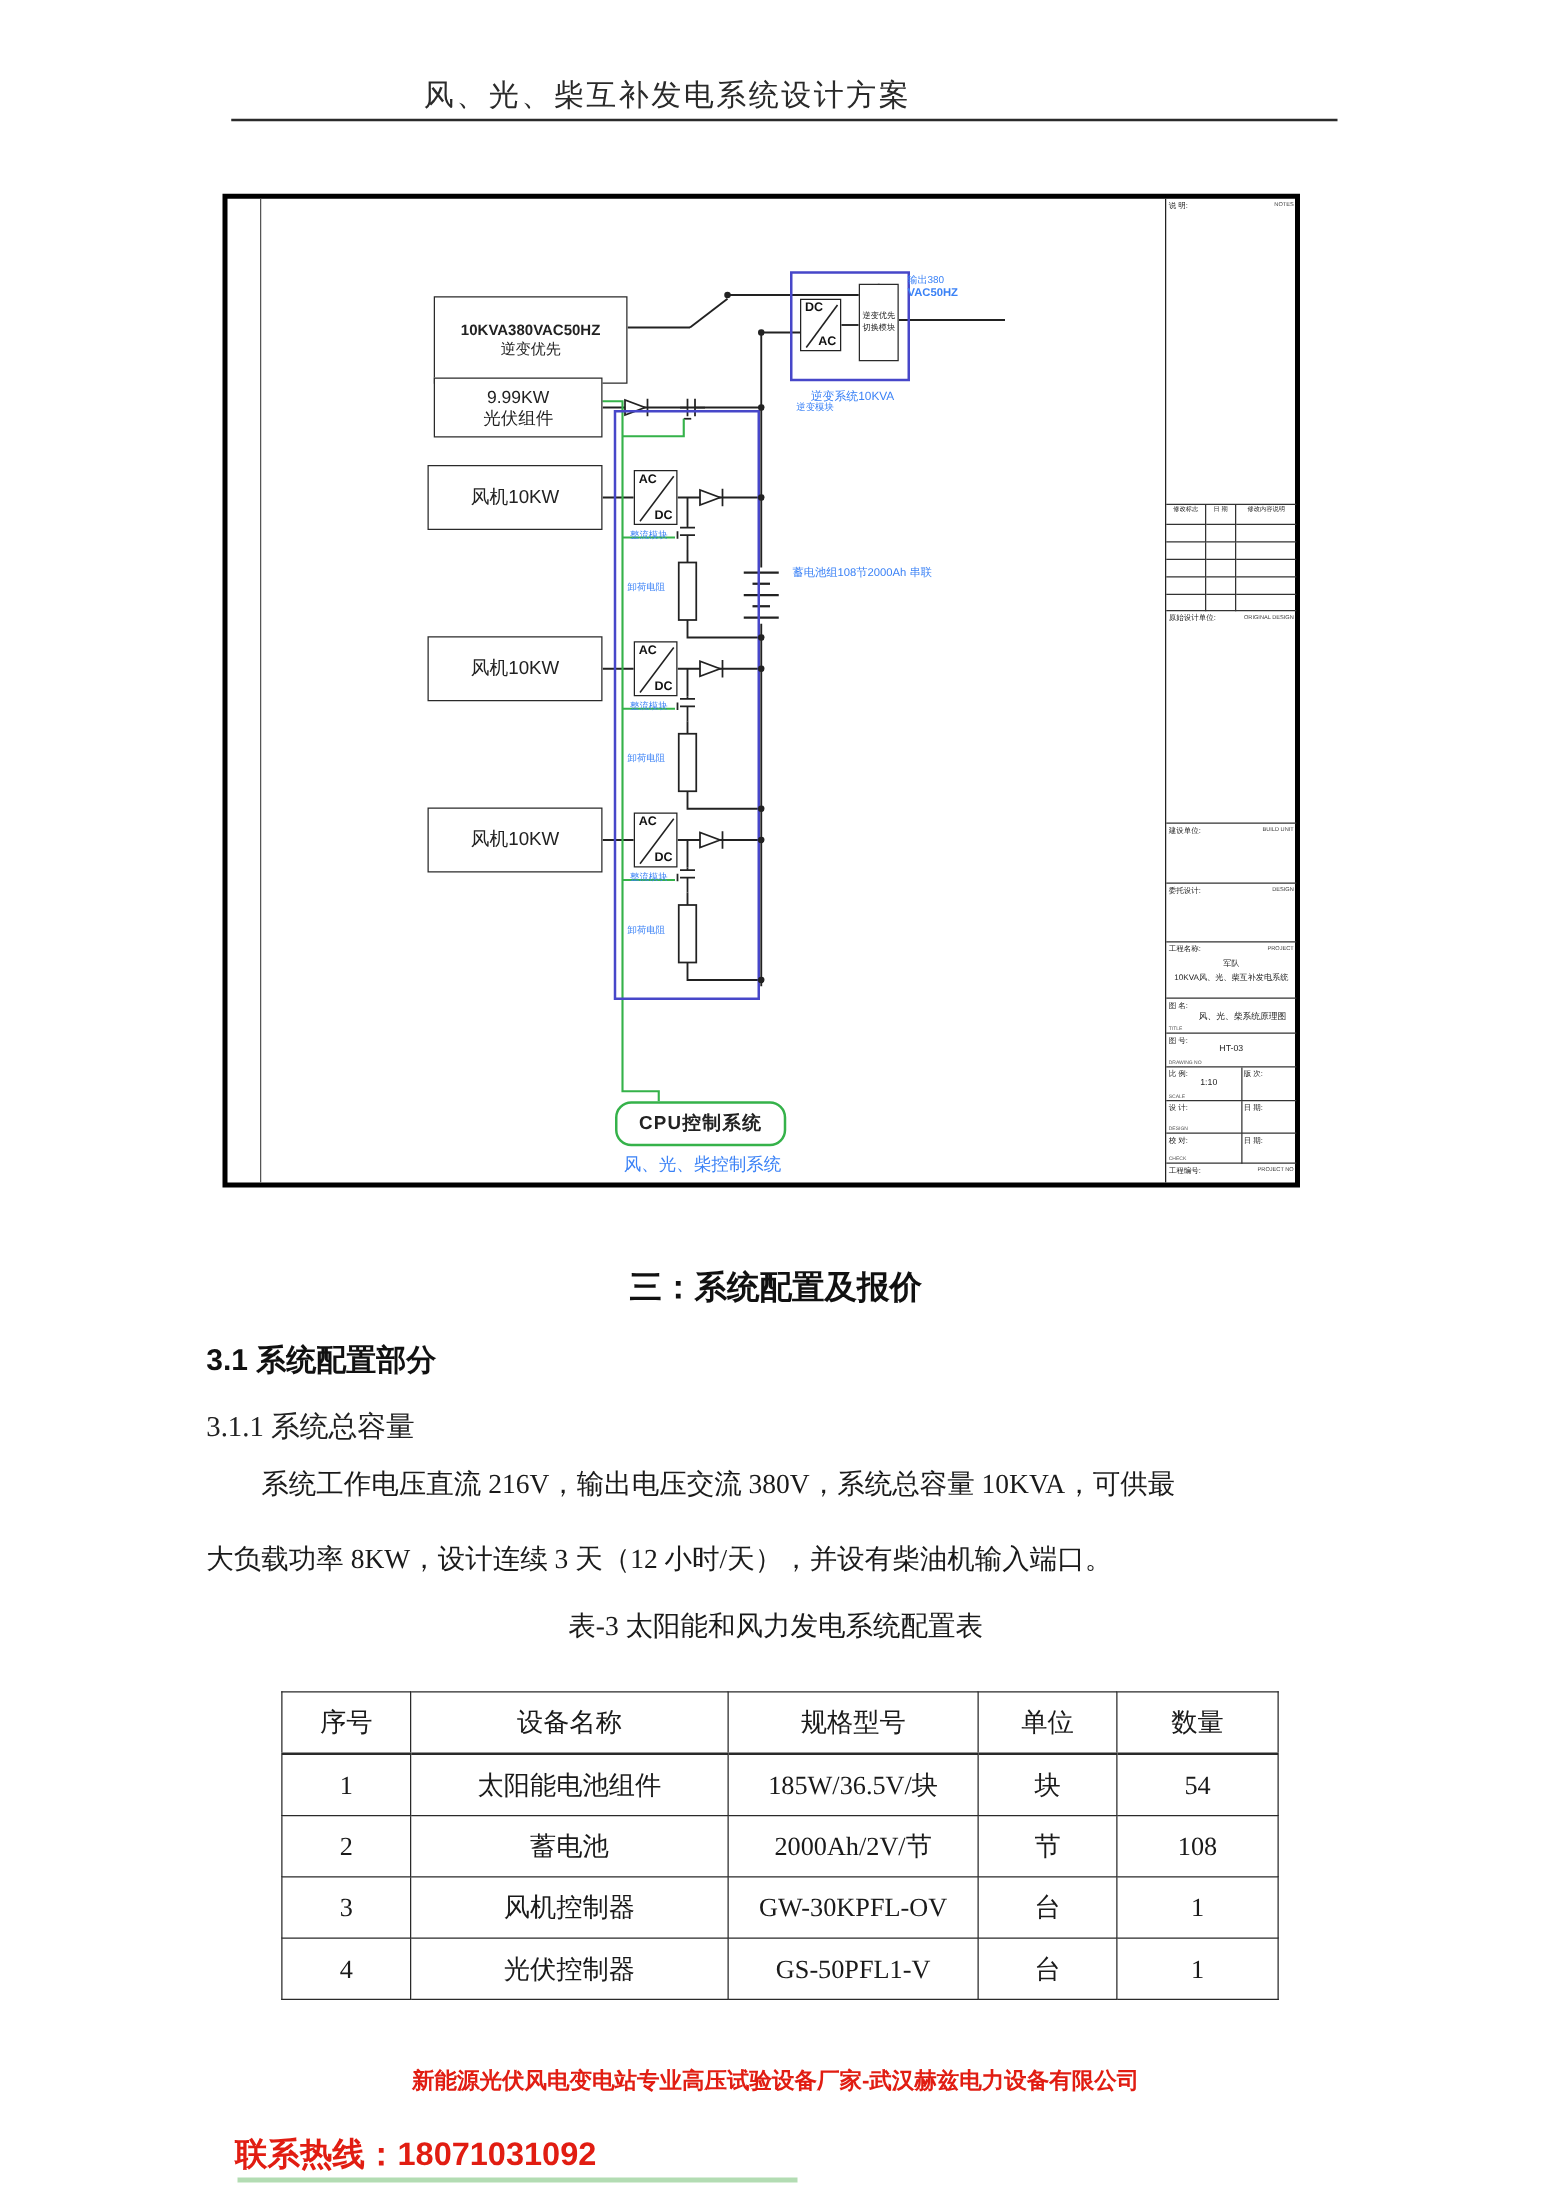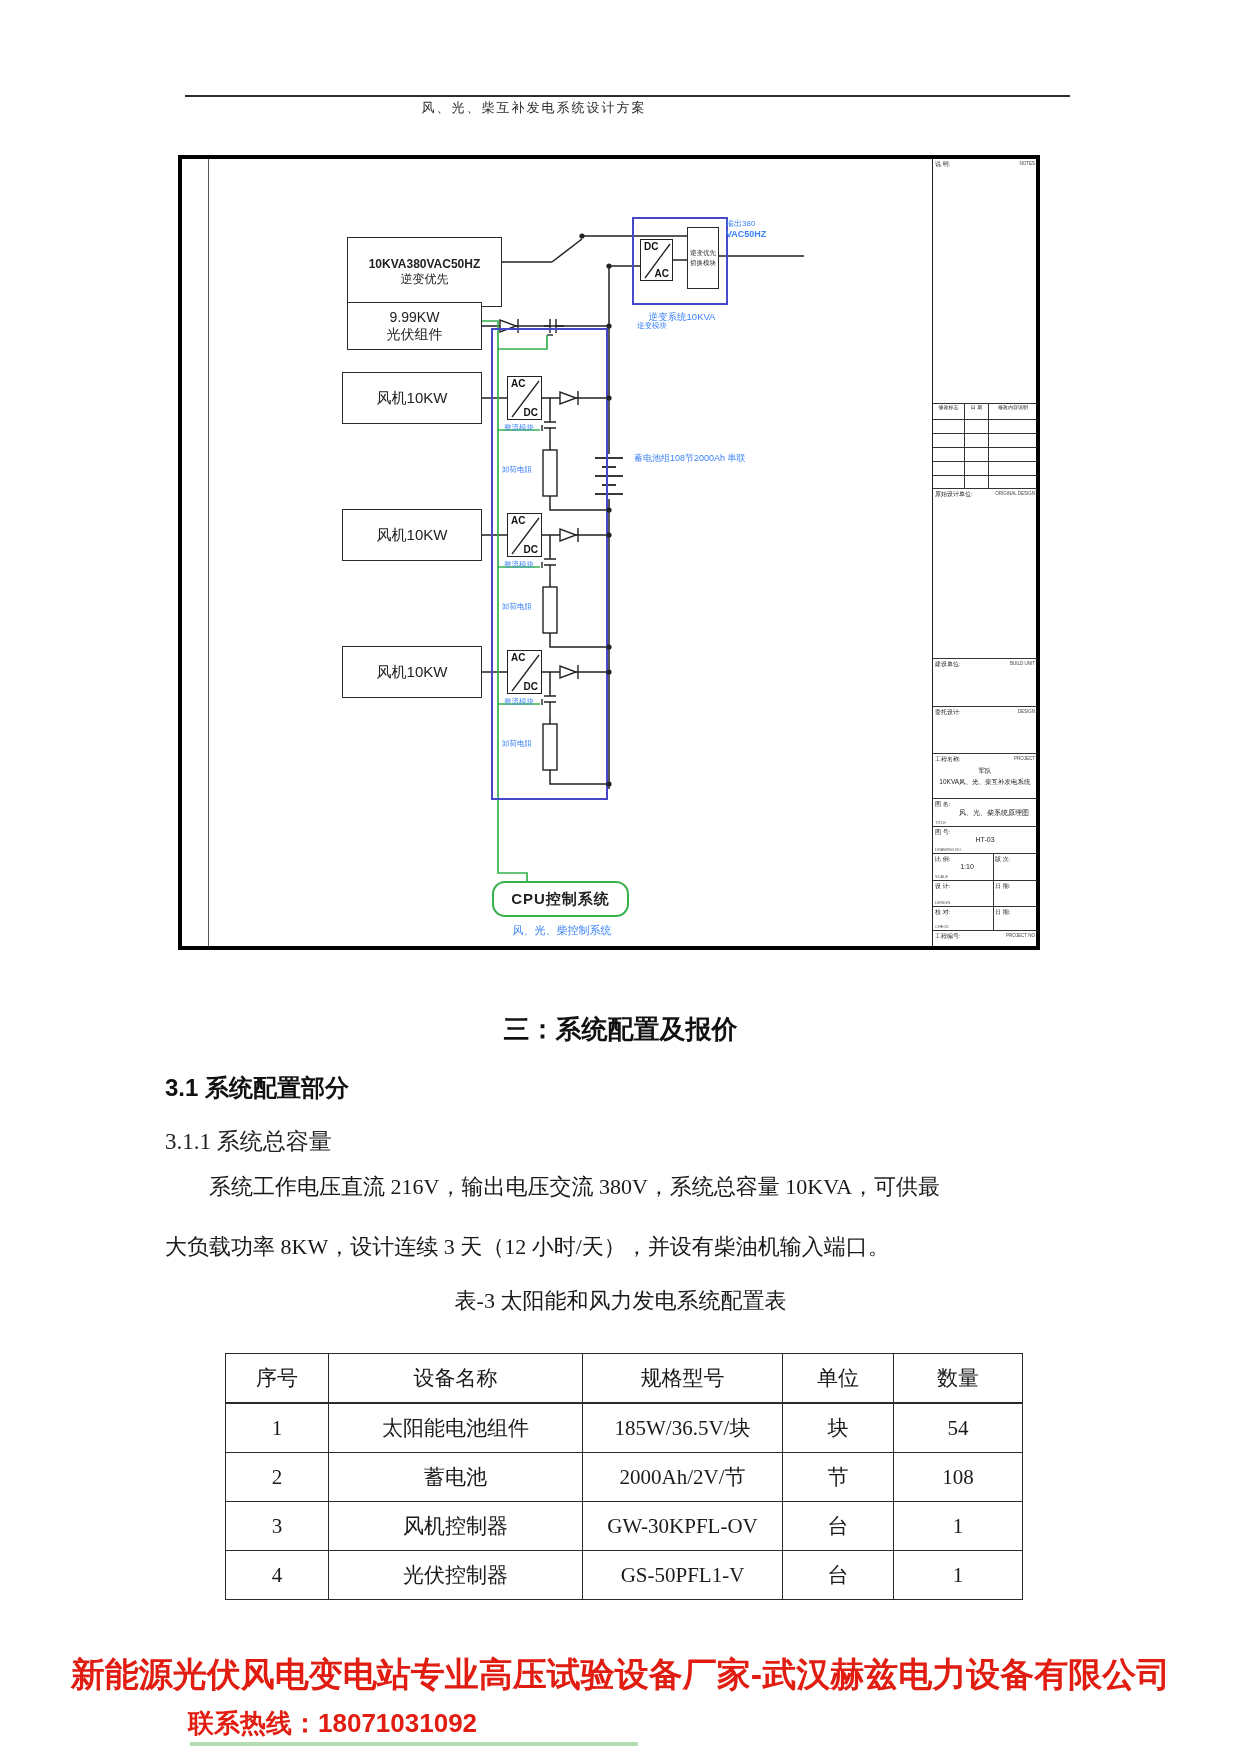--- a/index.html
+++ b/index.html
@@ -3,21 +3,21 @@
 <meta charset="utf-8">
 <style>
   html,body{margin:0;padding:0;}
   body{
     width:1241px;height:1754px;position:relative;background:#ffffff;
     font-family:"Liberation Serif","DejaVu Serif",serif;color:#1c1c1c;
     overflow:hidden;
   }
   .abs{position:absolute;}
   
-  .doc-header{top:60px;left:0;width:1068px;text-align:center;font-size:13px;color:#2a2a2a;letter-spacing:2px;margin-top:39px;}
+  .doc-header{top:60px;left:0;width:1068px;text-align:center;font-size:24px;color:#2a2a2a;letter-spacing:2px;}
   .header-rule{top:95px;left:185px;width:885px;height:2px;background:#2b2b2b;}
   
   .drawing{left:178px;top:155px;width:862px;height:795px;border:4px solid #000;background:#fff;box-sizing:border-box;}
   .drawing .inner{position:absolute;left:0;top:0;width:854px;height:787px;}
   .margin-line{left:26px;top:0;height:787px;border-left:1.2px solid #555;}
   .dbox{border:1.5px solid #2a2a2a;background:#fff;display:flex;flex-direction:column;align-items:center;justify-content:center;
         font-family:"Liberation Sans","DejaVu Sans",sans-serif;color:#222;line-height:1.25;box-sizing:border-box;}
   .dbox .b{font-weight:bold;}
   .smallcap{font-family:"Liberation Sans",sans-serif;color:#3b82f6;}
   .cpu{border:2px solid #35b24a;font-size:15px;font-weight:bold;letter-spacing:1px;}
@@ -42,21 +42,21 @@
   .h2{top:1072px;left:165px;font-size:24px;font-weight:bold;font-family:"Liberation Sans",sans-serif;color:#111;}
   .h3{top:1126px;left:165px;font-size:23px;color:#222;}
   .paraline{left:165px;width:915px;font-size:22px;color:#1a1a1a;}
   .tcaption{top:1286px;left:0;width:1241px;text-align:center;font-size:22px;color:#1a1a1a;}
   
   table.cfg{position:absolute;left:225px;top:1353px;border-collapse:collapse;table-layout:fixed;background:#fff;}
   table.cfg td,table.cfg th{border:1.6px solid #2a2a2a;text-align:center;vertical-align:middle;
       font-weight:normal;font-size:21px;color:#1a1a1a;height:48px;padding:0;font-family:"Liberation Serif",serif;}
   table.cfg tr.hd th{border-bottom:2.5px solid #2a2a2a;}
   
-  .foot1{top:1652px;left:0;width:1241px;text-align:center;font-size:34px;font-weight:bold;
+  .foot1{top:1652px;left:0;width:1241px;text-align:center;font-size:18px;font-weight:bold;
          font-family:"Liberation Sans",sans-serif;}
   .foot2{top:1706px;left:188px;width:872px;display:flex;justify-content:space-between;
          font-size:26px;font-weight:bold;font-family:"Liberation Sans",sans-serif;}
   .greenbar{top:1742px;left:190px;width:448px;height:4px;background:#8bc98b;opacity:.65;}
 </style>
 </head>
 <body>
 
 <div class="abs doc-header">风、光、柴互补发电系统设计方案</div>
 <div class="abs header-rule"></div>
@@ -216,21 +216,21 @@
   </div>
   <div class="abs smallcap" style="left:544px;top:60px;width:80px;line-height:1.3;">
     <div style="font-size:8px;">输出380</div>
     <div style="font-size:9px;font-weight:bold;">VAC50HZ</div>
   </div>
   <div class="abs smallcap" style="left:440px;top:152px;width:120px;text-align:center;font-size:9.5px;">逆变系统10KVA</div>
 
   <div class="abs dbox cpu" style="left:310px;top:722px;width:137px;height:36px;border-radius:13px;">
     <span>CPU控制系统</span>
   </div>
-  <div class="abs smallcap" style="left:300px;top:764px;width:160px;text-align:center;font-size:11px;">风、光、柴控制系统</div>
+  <div class="abs smallcap" style="left:300px;top:764px;width:160px;text-align:center;font-size:14px;">风、光、柴控制系统</div>
 
   <div class="abs tblock">
     <div class="trow" style="top:0;height:245px;">
       <span class="tlab">说 明:</span>
       <span class="ten">NOTES</span>
     </div>
     <div class="trow" style="top:245px;height:85px;">
       <div class="revcell" style="left:0;top:0;width:32px;height:16px;">修改标志</div>
       <div class="revcell" style="left:32px;top:0;width:24px;height:16px;">日 期</div>
       <div class="revcell" style="left:56px;top:0;width:48px;height:16px;border-right:none;">修改内容说明</div>

